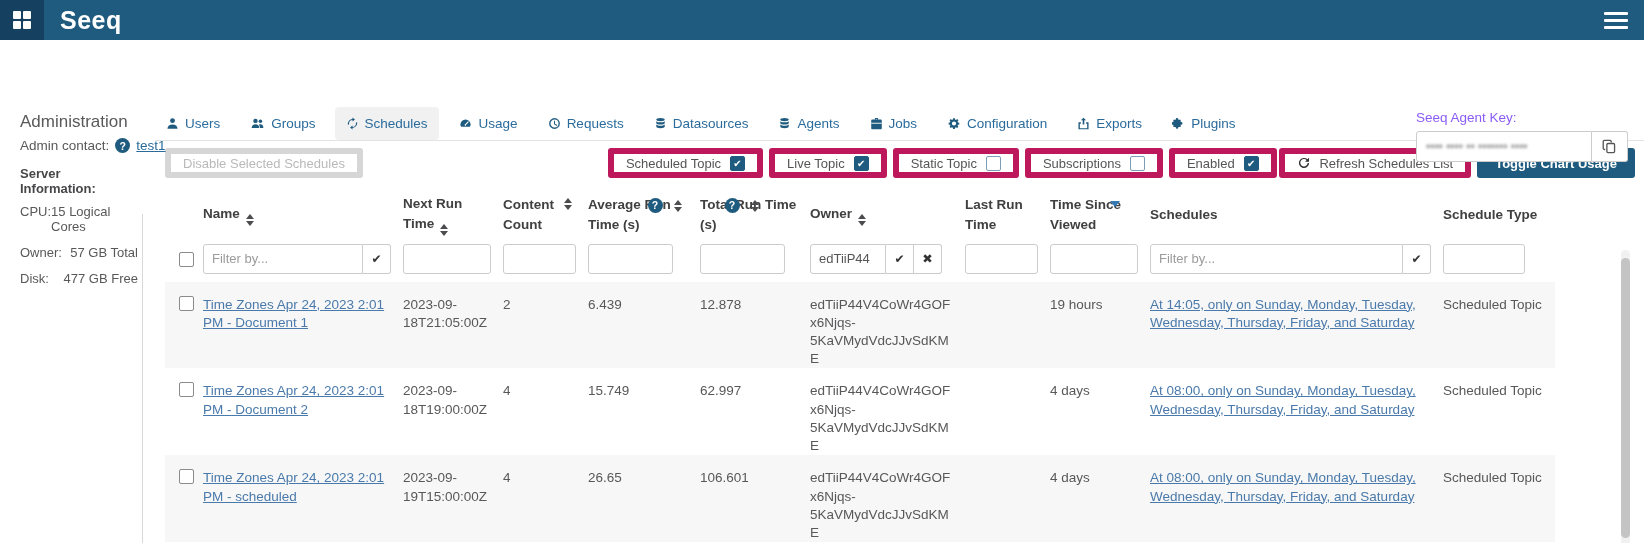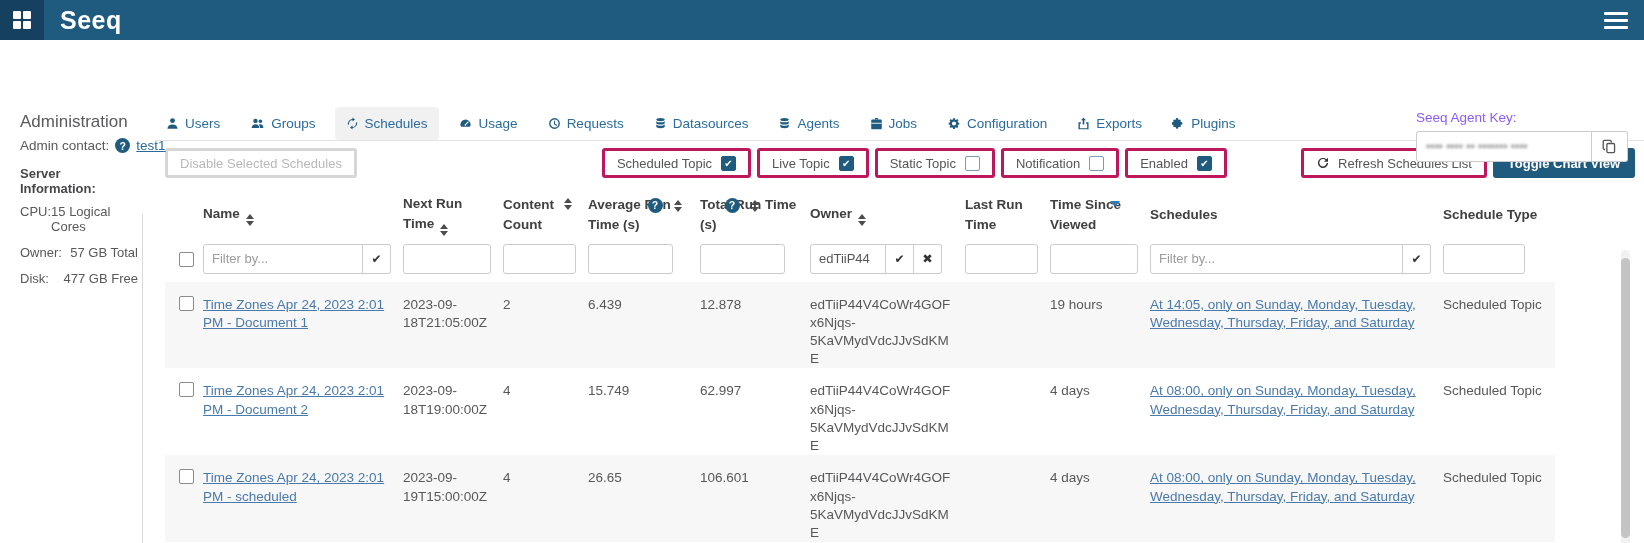--- a/index.html
+++ b/index.html
@@ -40,21 +40,21 @@
 
   
   .main { margin-left:142px; padding-left:13px; }
   .tabs { display:flex; align-items:flex-end; gap:8px; margin-top:64px; height:36px; }
   .tab { display:flex; align-items:center; gap:6px; font-size:13.5px; color:#2a6b9c; padding:9px 11px; border-radius:4px; cursor:pointer; white-space:nowrap; }
   .tab svg { color:#1F5B7F; flex:0 0 auto; }
   .tab.active { background:#f1f1f1; }
   .main-body { border-top:1px solid #e3e3e3; margin-right:0; }
 
   .toolbar { display:flex; align-items:center; padding:7px 9px 6px 10px; }
-  .btn { height:30px; border:3px solid #be185d; border-radius:3px; background:#fff; font-size:13px; color:#555;
+  .btn { height:30px; border:6px solid #be185d; border-radius:3px; background:#fff; font-size:13px; color:#555;
          display:inline-flex; align-items:center; gap:8px; padding:0 12px; cursor:pointer; white-space:nowrap; }
   .btn.disabled { color:#b9b9b9; border-color:#d6d6d6; cursor:default; }
   .filter-group { display:flex; gap:6px; margin-left:245px; }
   .chk-btn { gap:9px; }
   .cb { width:15px; height:15px; border:1px solid #7d9cb5; border-radius:2px; background:#fff; display:inline-flex; align-items:center; justify-content:center; flex:0 0 auto; cursor:pointer; }
   .cb.plain { border-color:#8b8b8b; }
   .cb.checked { background:#1F5B7F; border-color:#1F5B7F; }
   .cb.checked::after { content:"\2714"; color:#fff; font-size:10px; font-family:"DejaVu Sans",sans-serif; }
   .right-btns { margin-left:auto; display:flex; gap:6px; }
   .btn.primary { background:#1F5B7F; border-color:#1F5B7F; color:#fff; font-weight:bold; }
@@ -252,36 +252,36 @@
           </button>
           <button class="btn chk-btn">
             <span>Live Topic</span>
             <span class="cb checked"></span>
           </button>
           <button class="btn chk-btn">
             <span>Static Topic</span>
             <span class="cb"></span>
           </button>
           <button class="btn chk-btn">
-            <span>Notification</span>
+            <span>Subscriptions</span>
             <span class="cb"></span>
           </button>
           <button class="btn chk-btn">
             <span>Enabled</span>
             <span class="cb checked"></span>
           </button>
         </div>
         <div class="right-btns">
           <button class="btn">
             <svg width="14" height="14" viewBox="0 0 16 16">
                 <path d="M13.8 8A5.8 5.8 0 1 1 12 3.8L13.7 2v4.5H9.2L11 4.7A4.2 4.2 0 1 0 12.2 8z" fill="#333"></path>
               </svg>
             <span>Refresh Schedules List</span>
           </button>
-          <button class="btn primary">Toggle Chart View</button>
+          <button class="btn primary">Toggle Chart Usage</button>
         </div>
       </div>
 
       <div class="tbl-wrap">
         <table>
           <colgroup>
             <col style="width:38px">
               <col style="width:200px">
               <col style="width:100px">
               <col style="width:85px">

